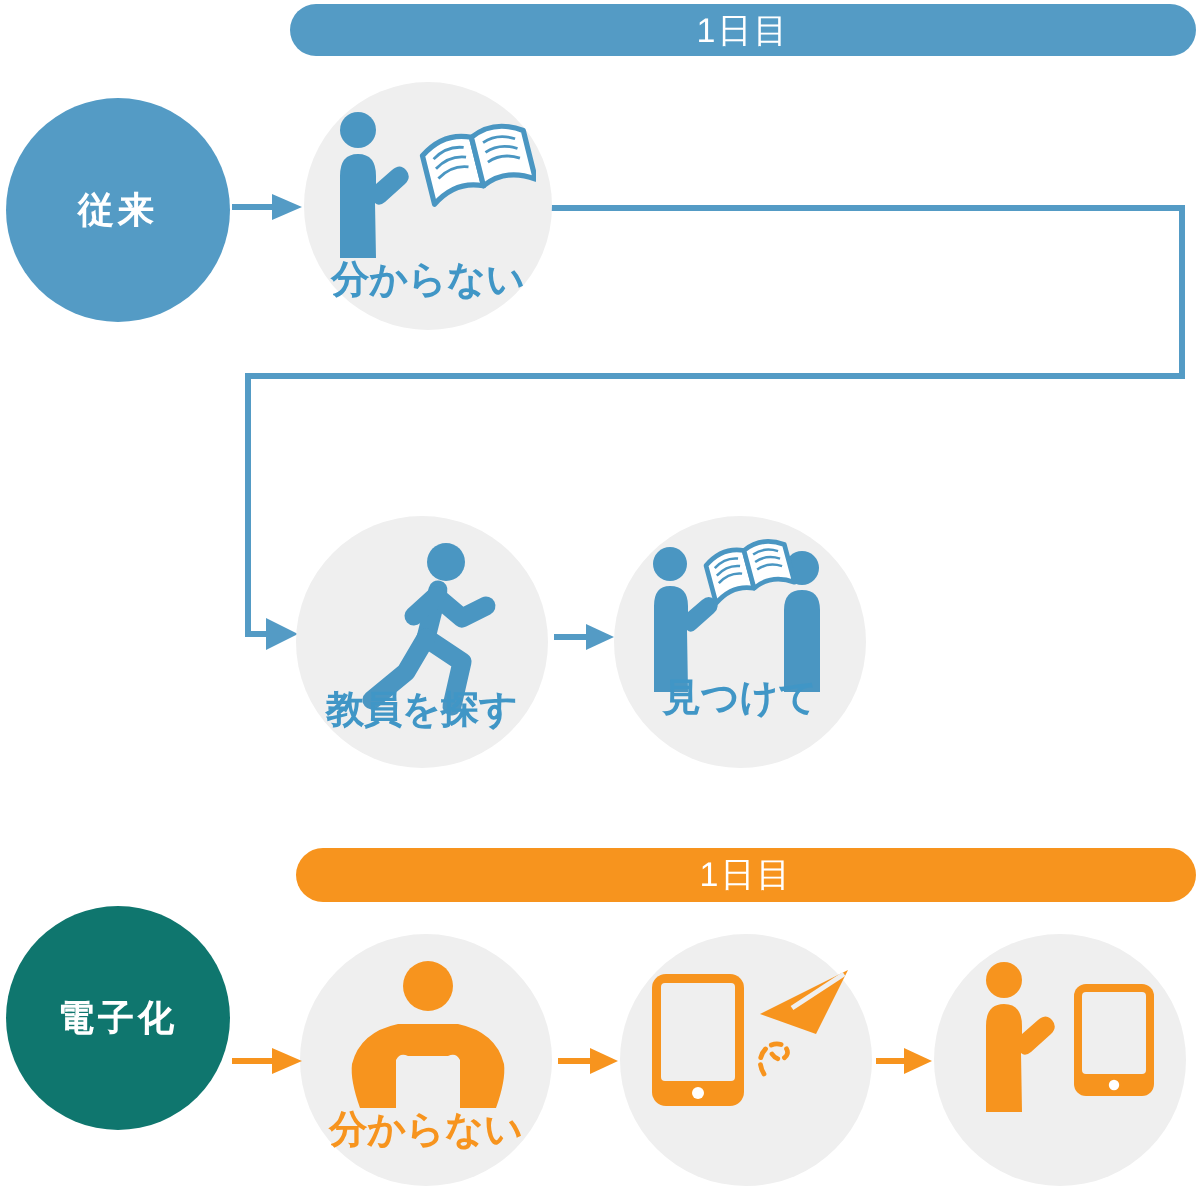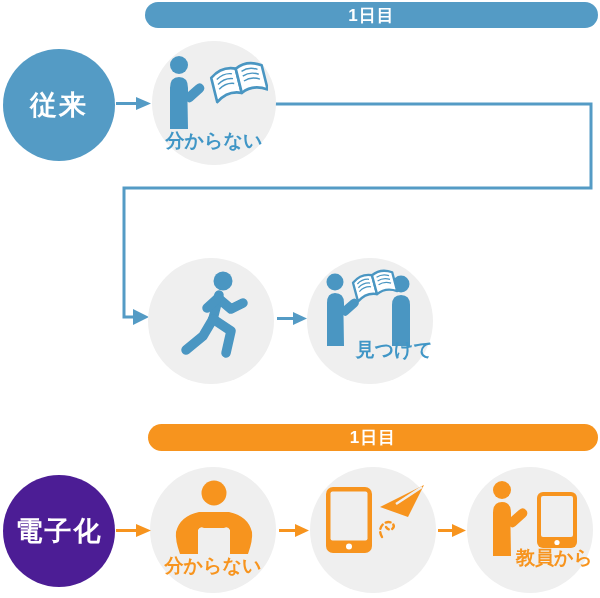--- a/index.html
+++ b/index.html
@@ -3,55 +3,55 @@
 <meta charset="utf-8">
 <style>
   html,body{margin:0;padding:0;background:#fff;}
   .stage{position:relative;width:600px;height:598px;background:#fff;
          font-family:"Liberation Sans",sans-serif;overflow:hidden;}
 
   
   .overlay{position:absolute;left:0;top:0;z-index:0;}
 
   
-  .banner{position:absolute;height:26px;border-radius:13.5px;color:#fff;font-weight:bold;
+  .banner{position:absolute;height:26px;border-radius:13.5px;color:#fff;font-weight:normal;
           font-size:17px;letter-spacing:1px;display:flex;align-items:center;justify-content:center;z-index:2;}
   .banner.blue{background:#549BC5;}
   .banner.orange{background:#F7941E;}
   #banner-day1-top{left:145px;top:2px;width:453px;}
   #banner-day2{left:145px;top:212px;width:288px;}
   #banner-day1-bottom{left:148px;top:424px;width:450px;height:27px;}
 
   
   .big-circle{position:absolute;width:112px;height:112px;border-radius:50%;color:#fff;
-              font-weight:bold;font-size:27px;letter-spacing:2px;display:flex;
+              font-weight:bold;font-size:18px;letter-spacing:2px;display:flex;
               align-items:center;justify-content:center;z-index:2;font-family:Liberation Serif, serif;}
   #circle-conventional{left:3px;top:49px;background:#549BC5;}
-  #circle-digitized{left:3px;top:475px;background:#4c1d95;}
+  #circle-digitized{left:3px;top:453px;background:#0f766e;}
 
   
   .step-circle{position:absolute;width:126px;height:126px;border-radius:50%;background:#EFEFEF;z-index:1;}
   #step1{left:152px;top:41px;width:124px;height:124px;}
   #step2{left:148px;top:258px;}
   #step3{left:307px;top:258px;}
   #step4{left:150px;top:467px;}
   #step5{left:310px;top:467px;}
   #step6{left:467px;top:467px;}
 
   .step-label{position:absolute;left:0;width:100%;text-align:center;font-weight:bold;
               font-size:19px;line-height:17px;}
   .blue-text{color:#4096C6;}
   .orange-text{color:#F7941E;}
   #step1 .step-label{top:91px;}
   #step2 .step-label{top:89px;}
   #step3 .step-label{top:83px;}
   #step4 .step-label{top:90px;}
   #step5 .step-label{top:90px;}
   #step6 .step-label{top:82px;}
-  .step-label span{display:block;text-align:right;}
+  .step-label span{display:block;}
 
   .icon{position:absolute;}
   .arrow{position:absolute;z-index:2;}
 </style>
 </head>
 <body>
 
 <div class="stage">
 
   <svg class="overlay" width="600" height="598">
@@ -92,20 +92,21 @@
     <svg class="icon" style="left:26px;top:13px;" width="80" height="90" viewBox="0 0 80 90">
       <circle cx="49" cy="10" r="9.5" fill="#4A96C2"></circle>
       <g fill="none" stroke="#4A96C2" stroke-width="9.5" stroke-linecap="round" stroke-linejoin="round">
         <path d="M45 24 L39 48"></path>
         <path d="M44 27 L57 38 L69 32"></path>
         <path d="M44 27 L33 37"></path>
         <path d="M39 48 L57 60 L52 82"></path>
         <path d="M39 48 L29 65 L12 79"></path>
       </g>
     </svg>
+    <div class="step-label blue-text">教員を探す</div>
   </div>
 
   <svg class="arrow" style="left:277px;top:309px;" width="31" height="19">
     <line x1="0" y1="9.5" x2="18" y2="9.5" stroke="#549BC5" stroke-width="3"></line>
     <polygon points="16,3 30,9.5 16,16" fill="#549BC5"></polygon>
   </svg>
 
   <div class="step-circle" id="step3">
     <svg class="icon" style="left:13px;top:10px;" width="100" height="80" viewBox="0 0 100 80">
       <g fill="#4A96C2">
@@ -179,17 +180,16 @@
         <circle cx="17" cy="10" r="9"></circle>
         <path d="M8 33 Q8 22 17 22 Q26 22 26 33 L26 37 L34 30 Q38 26.5 41 30 Q44 33.5 40.5 37 L30.5 46 Q27.5 48.5 25.5 46.5 L26 76 L8 76 Z"></path>
       </g>
       <g transform="translate(52,12)">
         <rect x="0" y="0" width="40" height="56" rx="6" fill="#F7941E"></rect>
         <rect x="4" y="4" width="32" height="41" rx="2" fill="#EFEFEF"></rect>
         <circle cx="20" cy="50.5" r="2.6" fill="#FFFFFF"></circle>
       </g>
     </svg>
     <div class="step-label orange-text">
-      <span>教員から</span>
     </div>
   </div>
 
 </div>
 
 </body></html>

